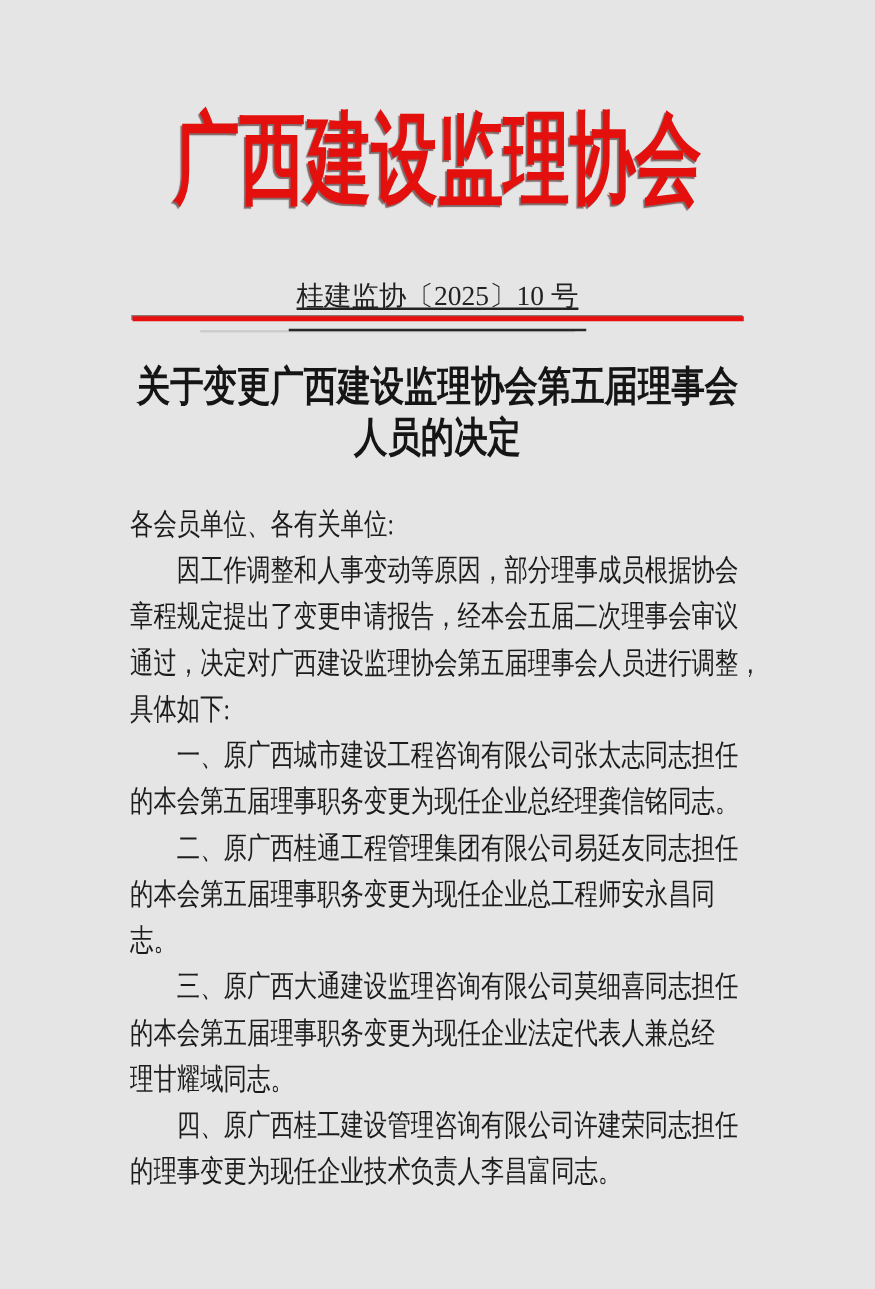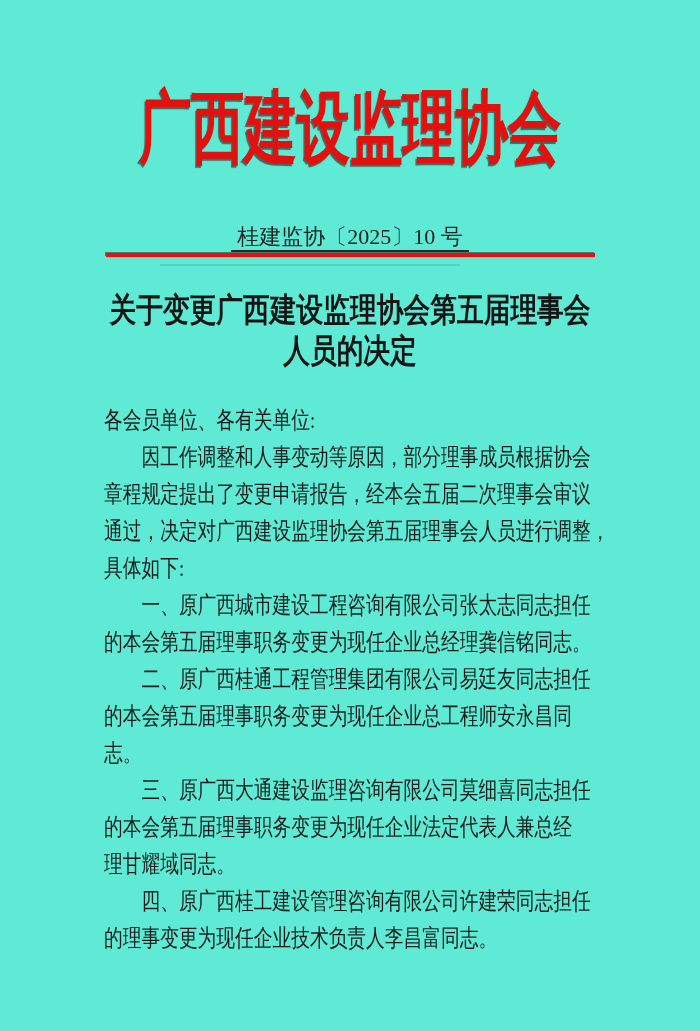--- a/index.html
+++ b/index.html
@@ -4,21 +4,21 @@
 <style>
   html, body {
     margin: 0;
     padding: 0;
     background: #ffffff;
   }
   .page {
     position: relative;
     width: 700px;
     height: 1031px;
-    background: #5eead4;
+    background: #e5e5e5;
     overflow: hidden;
     font-family: "Liberation Serif", "DejaVu Serif", serif;
     color: var(--ink, #1b1b1b);
   }
   
   .org-name {
     position: absolute;
     top: 82px;
     left: 0;
     width: 700px;
@@ -38,21 +38,22 @@
     top: 224px;
     left: 0;
     width: 700px;
     text-align: center;
     font-size: 22px;
     line-height: 26px;
     color: #222222;
   }
   .doc-number .underlined {
     border-bottom: 2px solid #2a2a2a;
-    padding: 0 6px 1px 6px;
+    padding: 0 6px 14px 6px;
+    text-decoration: underline;
   }
   
   .red-rule {
     position: absolute;
     top: 253px;
     left: 106px;
     width: 489px;
     height: 4px;
     background: var(--rule-red, #e8100e);
     box-shadow: -1px -1px 0 rgba(60, 10, 10, 0.5);

